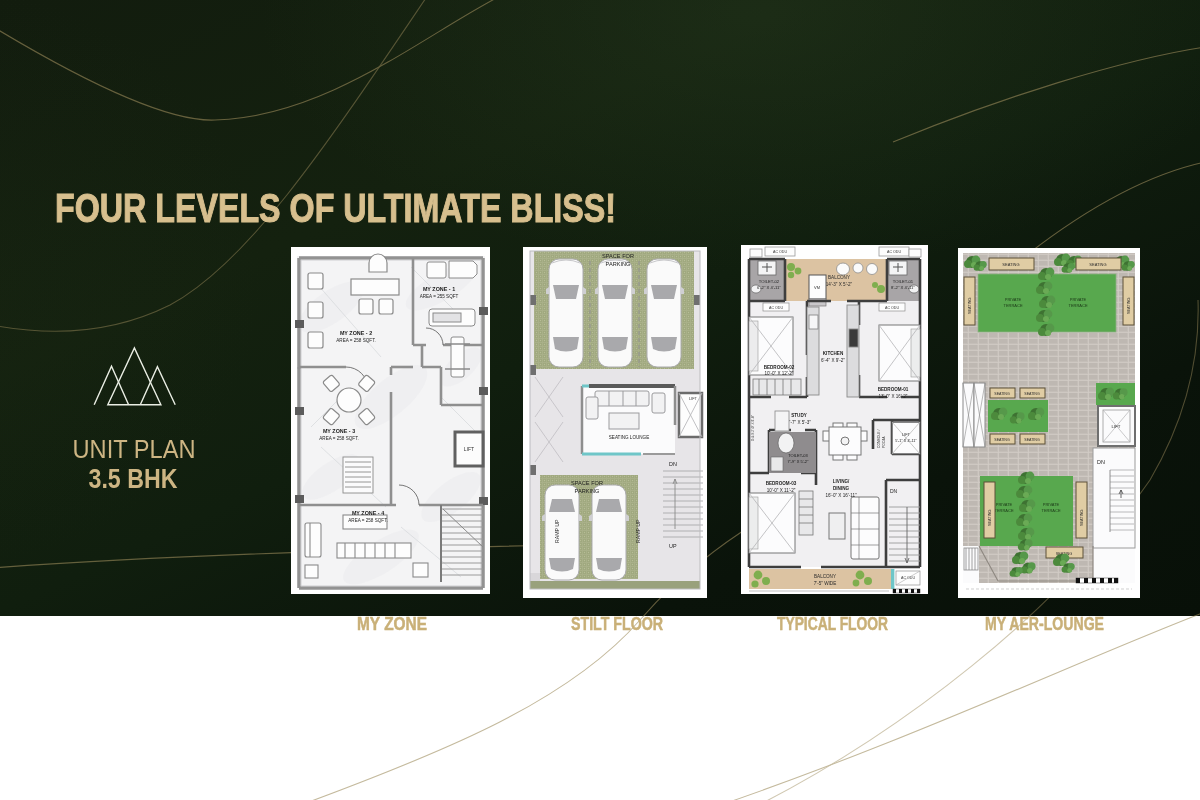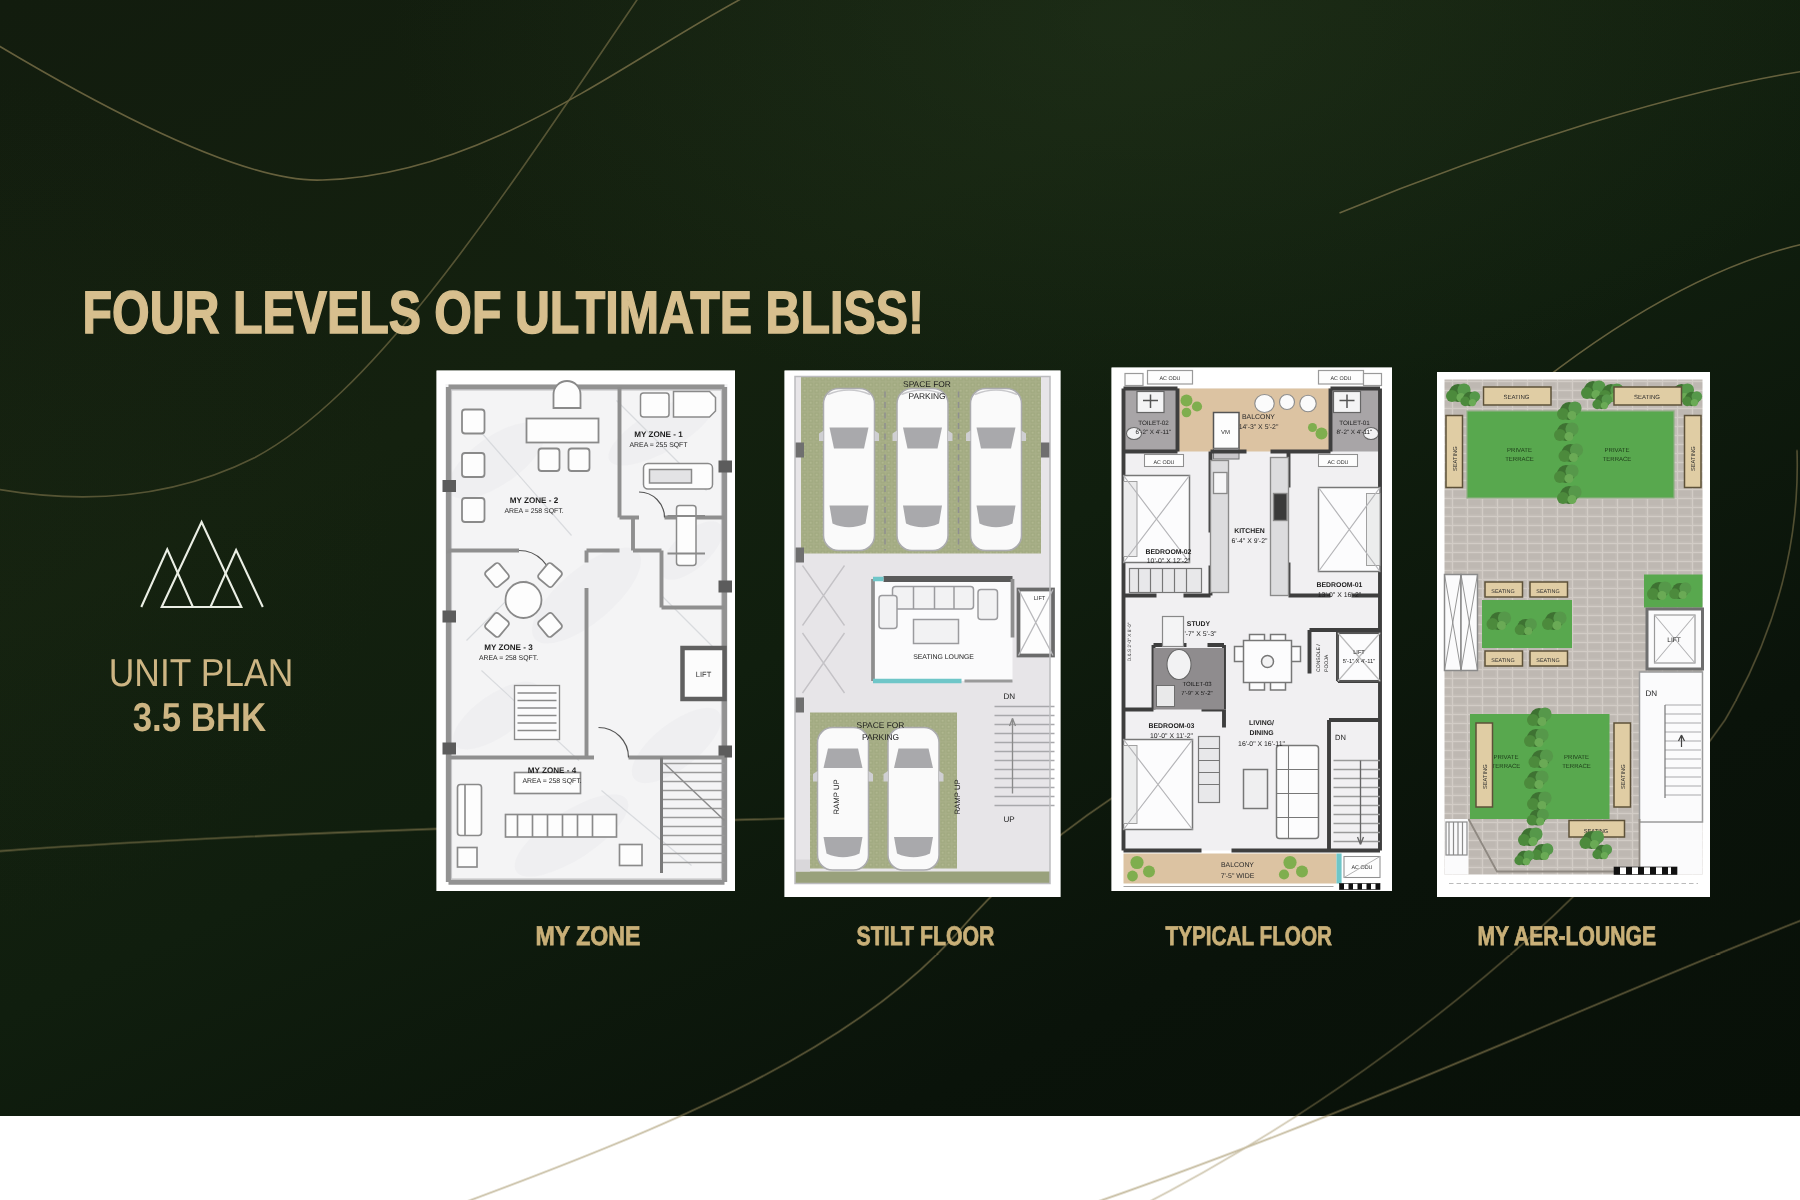--- a/index.html
+++ b/index.html
@@ -1,17 +1,17 @@
 <!DOCTYPE html>
 <html><head>
 <meta charset="utf-8">
 <style>
   html,body{margin:0;padding:0;}
   body{width:1200px;height:800px;overflow:hidden;font-family:"Liberation Sans",sans-serif;}
-  .stage{position:absolute;left:0;top:0;width:1200px;height:744px;
+  .stage{position:absolute;left:0;top:0;width:1200px;height:616px;
     background:
       radial-gradient(ellipse 800px 420px at 63% 2%, rgba(44,66,36,.34), rgba(44,66,36,0) 62%),
       radial-gradient(ellipse 500px 450px at -5% 45%, rgba(34,50,26,.15), rgba(34,50,26,0) 65%),
       linear-gradient(155deg,#121c0e 0%, #14210f 32%, #101e0e 52%, #0a130a 78%, #081008 100%);
   }
   .panel{position:absolute;background:#fff;}
 </style>
 </head>
 <body>
 

